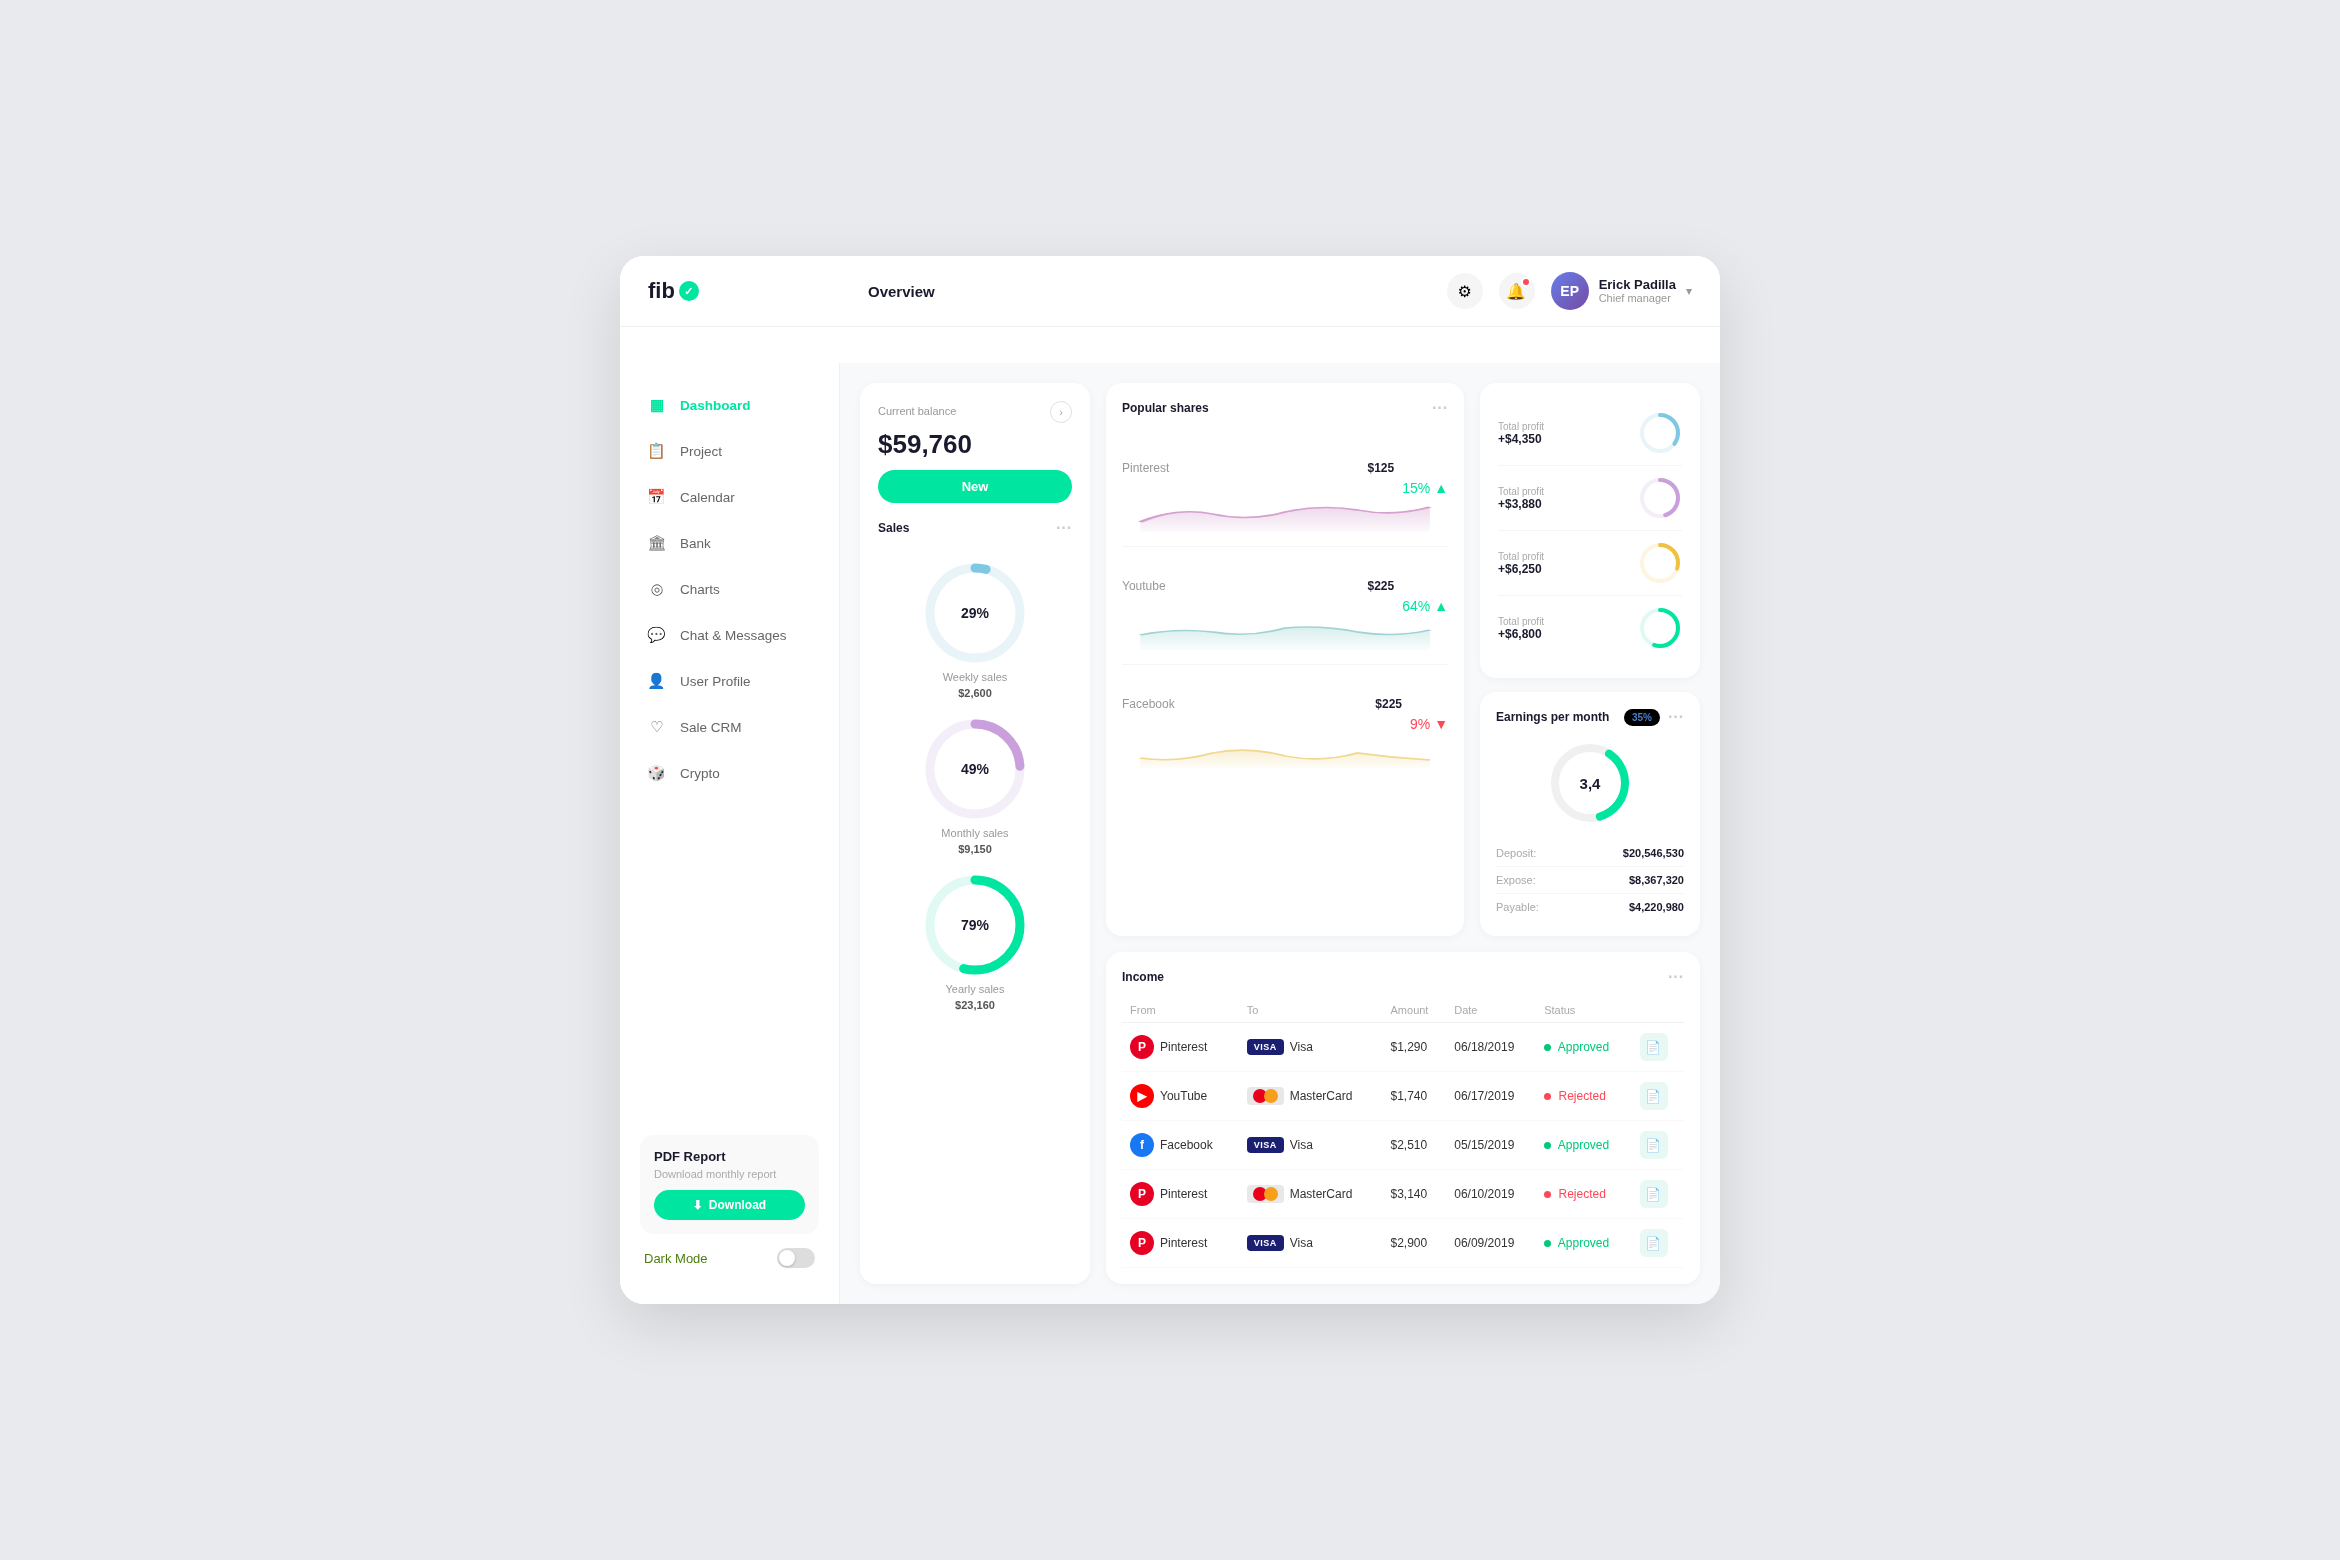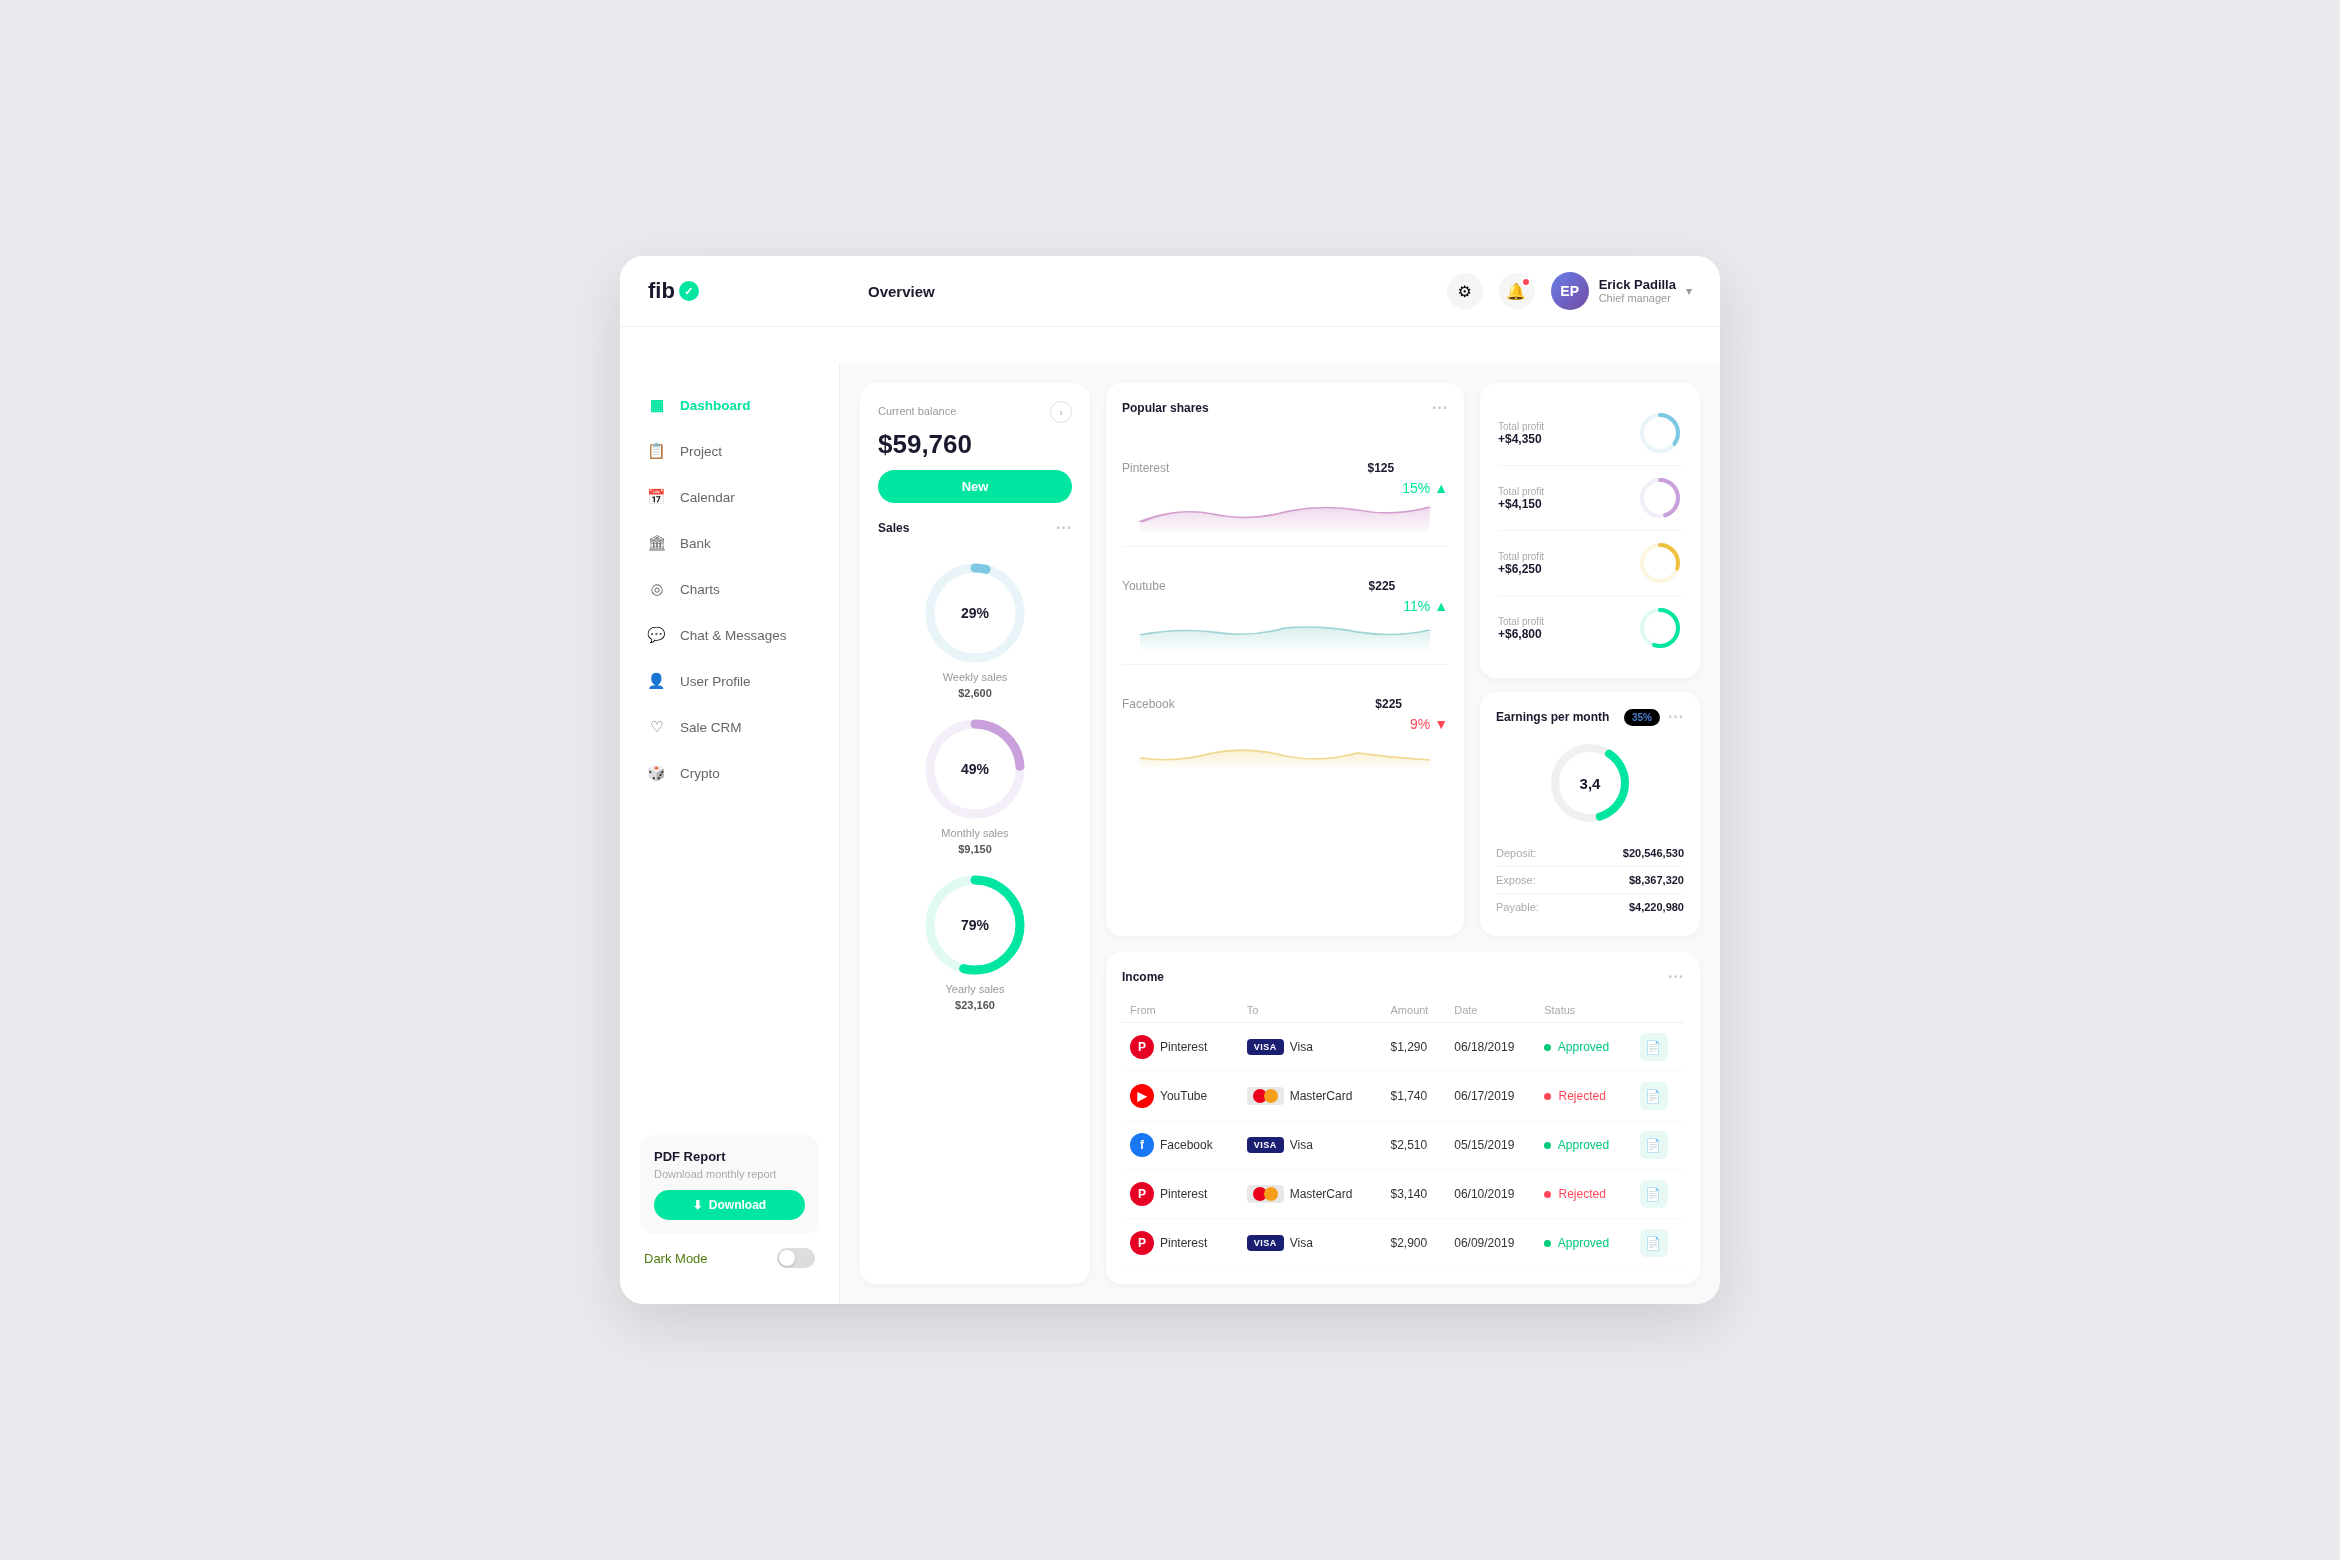--- a/index.html
+++ b/index.html
@@ -593,21 +593,21 @@
       </defs>
       <path d="M5,20 Q15,5 25,12 Q35,20 45,10 Q55,2 65,8 Q75,15 85,5 L85,30 L5,30 Z" fill="url(#grad-Pinterest)"></path>
       <path d="M5,20 Q15,5 25,12 Q35,20 45,10 Q55,2 65,8 Q75,15 85,5" fill="none" stroke="#d4a0d0" stroke-width="1.5"></path>
     </svg>
   </div>
             <div class="share-item">
     <div class="share-header">
       <span class="share-name">Youtube</span>
       <div style="display:flex;gap:8px;align-items:center;">
         <span class="share-price">$225</span>
-        <span class="share-pct">11% ▲</span>
+        <span class="share-pct">64% ▲</span>
       </div>
     </div>
     <svg class="sparkline" viewBox="0 0 90 30" preserveAspectRatio="none">
       <defs>
         <linearGradient id="grad-Youtube" x1="0" y1="0" x2="0" y2="1">
           <stop offset="0%" stop-color="#a0d4d4" stop-opacity="0.4"></stop>
           <stop offset="100%" stop-color="#a0d4d4" stop-opacity="0.05"></stop>
         </linearGradient>
       </defs>
       <path d="M5,15 Q15,8 25,12 Q35,18 45,8 Q55,5 65,12 Q75,18 85,10 L85,30 L5,30 Z" fill="url(#grad-Youtube)"></path>
@@ -646,21 +646,21 @@
       <div class="profit-value">+$4,350</div>
     </div>
     <svg width="44" height="44" viewBox="0 0 44 44">
       <circle cx="22" cy="22" r="18" fill="none" stroke="#e8f4f8" stroke-width="4"></circle>
       <circle cx="22" cy="22" r="18" fill="none" stroke="#7ec8e3" stroke-width="4" stroke-dasharray="67.9 113.1" stroke-dashoffset="28.3" stroke-linecap="round" transform="rotate(-90 22 22)"></circle>
     </svg>
   </div>
               <div class="profit-item">
     <div>
       <div class="profit-label">Total profit</div>
-      <div class="profit-value">+$4,150</div>
+      <div class="profit-value">+$3,880</div>
     </div>
     <svg width="44" height="44" viewBox="0 0 44 44">
       <circle cx="22" cy="22" r="18" fill="none" stroke="#f3eef8" stroke-width="4"></circle>
       <circle cx="22" cy="22" r="18" fill="none" stroke="#c9a0dc" stroke-width="4" stroke-dasharray="79.2 113.1" stroke-dashoffset="28.3" stroke-linecap="round" transform="rotate(-90 22 22)"></circle>
     </svg>
   </div>
               <div class="profit-item">
     <div>
       <div class="profit-label">Total profit</div>
       <div class="profit-value">+$6,250</div>

